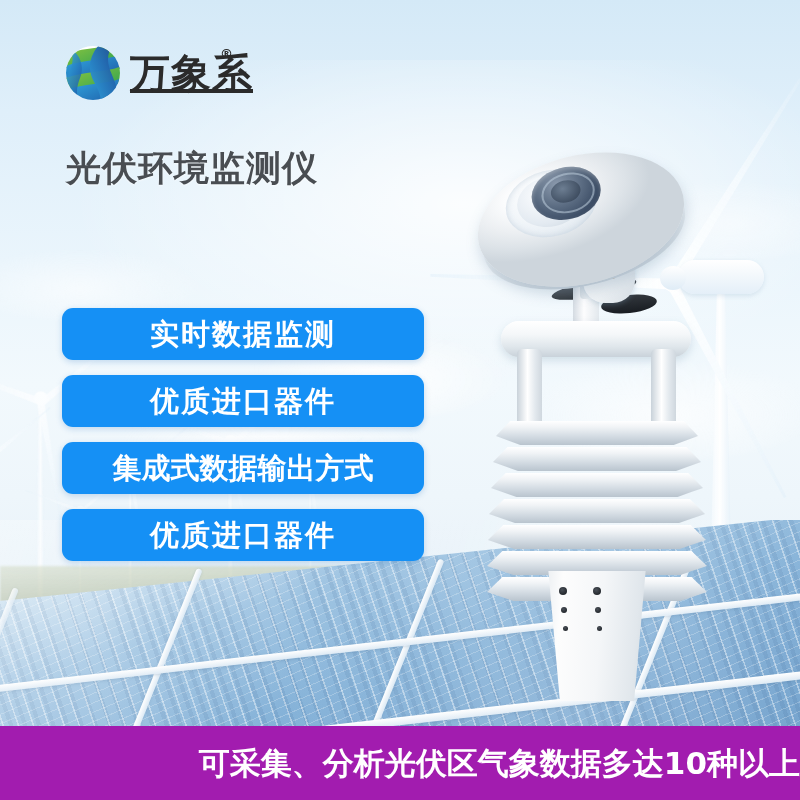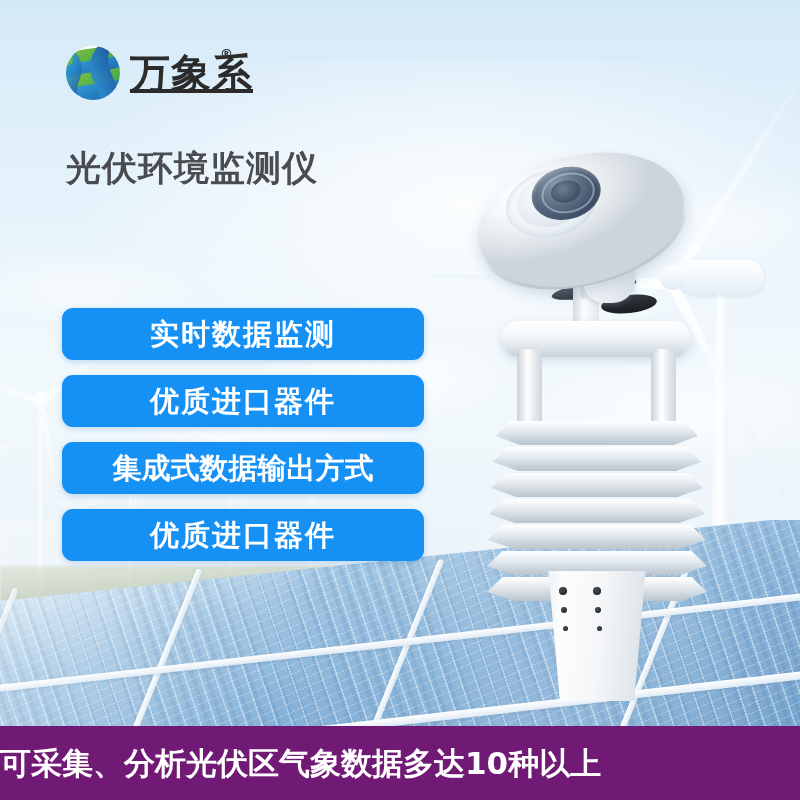--- a/index.html
+++ b/index.html
@@ -287,22 +287,22 @@
   .hole{
     position:absolute;width:8px;height:8px;border-radius:50%;
     background:radial-gradient(circle at 40% 35%,#4a5058,#14181c);
   }
   .hole.sm{width:6px;height:6px;}
   .hole.xs{width:5px;height:5px;}
 
   
   .banner{
     position:absolute;left:0;top:726px;width:800px;height:74px;
-    background:#701a75;
-    display:flex;align-items:center;justify-content:flex-start;
+    background:#a21caf;
+    display:flex;align-items:center;justify-content:flex-end;
   }
   .banner-text{
     color:#ffffff;font-size:31px;font-weight:bold;letter-spacing:0px;
     white-space:nowrap;line-height:74px;
   }
 </style>
 </head>
 <body>
 
 <div class="stage">

